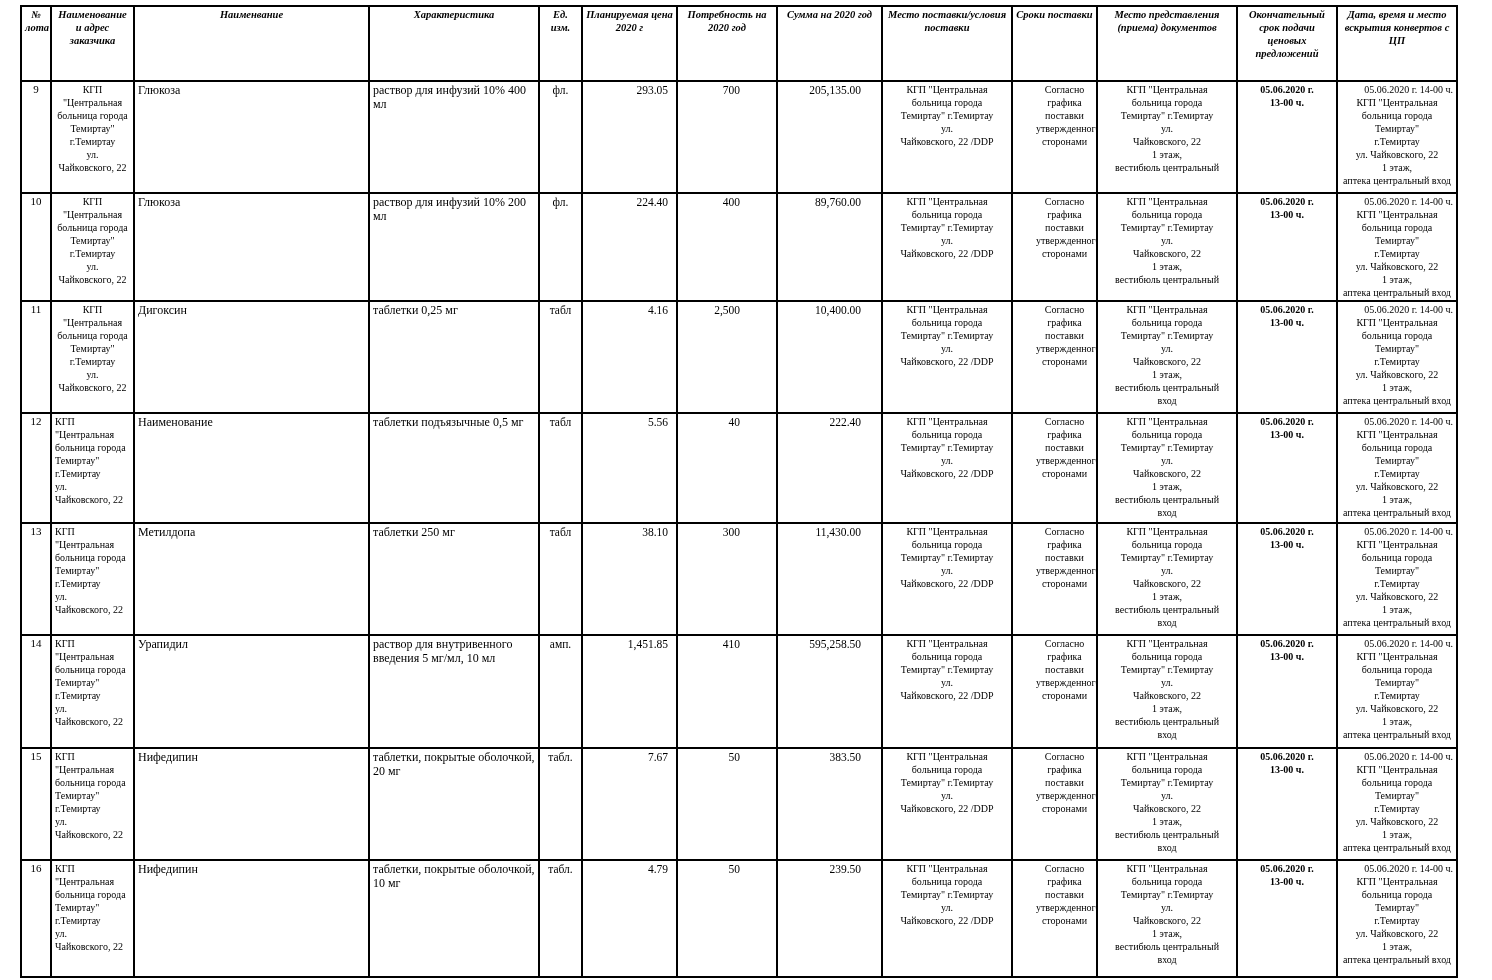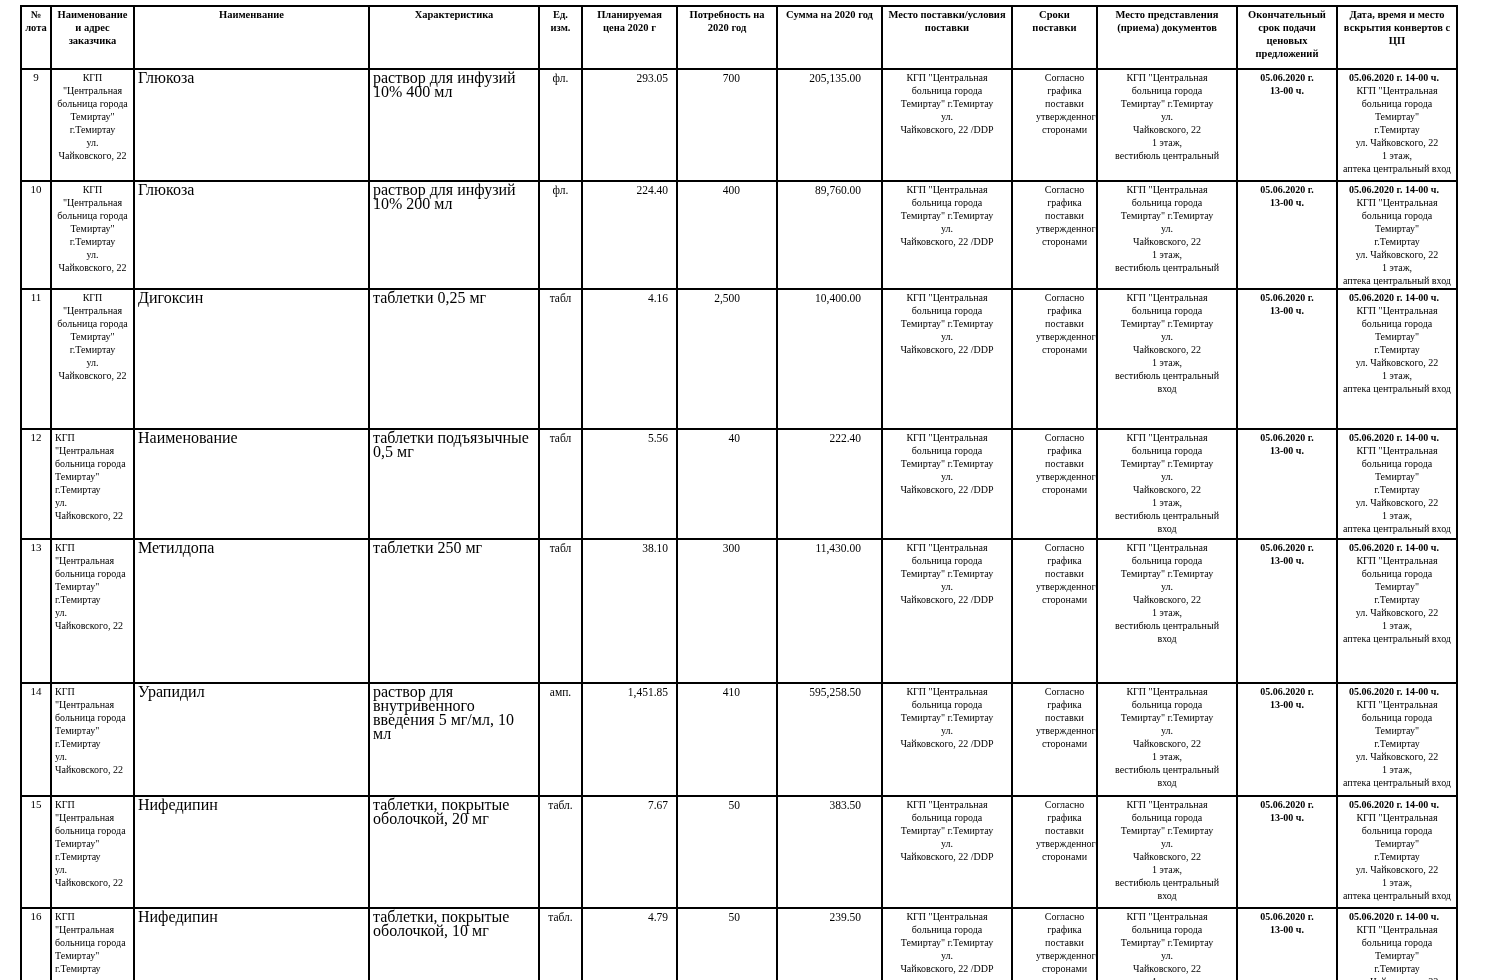--- a/index.html
+++ b/index.html
@@ -1,37 +1,37 @@
 <!DOCTYPE html>
 <html><head>
 <meta charset="utf-8">
 <style>
   html,body{margin:0;padding:0;background:#ffffff;}
   body{width:1492px;height:980px;overflow:hidden;font-family:"Liberation Serif","DejaVu Serif",serif;color:#000;}
   table{border-collapse:collapse;table-layout:fixed;width:1436px;margin:5px 0 0 20px;}
   th,td{border:2px solid #000;vertical-align:top;padding:1px 3px;overflow:hidden;}
-  thead tr{height:63px;}
+  thead tr{height:75px;font-style:italic;}
   th{font-weight:bold;text-align:center;font-size:10.5px;line-height:13px;}
   td{font-size:10px;line-height:13px;}
   .pre{white-space:pre-line;}
   .c-lot{font-size:11px;text-align:center;}
-  .c-name,.c-spec{font-size:16px;line-height:14px;text-align:left;}
+  .c-name,.c-spec{font-size:12px;line-height:14px;text-align:left;}
   .c-unit{font-size:11.5px;line-height:14px;text-align:center;margin-left:44px;}
   .c-num{font-size:11.5px;line-height:14px;text-align:right;}
   .c-price{padding-right:8px;}
   .c-qty{padding-right:36px;}
   .c-sum{padding-right:20px;}
   .c-customer{}
   .al-c{text-align:center;}
   .al-l{text-align:left;}
   .c-place{text-align:center;}
   .c-terms{text-align:center;padding-left:23px;}
   .c-deadline{text-align:center;font-weight:bold;}
   .c-opening{}
-  .opening-dt{font-weight:bold;text-align:left;margin-left:8px;}
+  .opening-dt{font-weight:normal;text-align:right;}
   .c-opening .pre{text-align:center;}
 </style>
 </head>
 <body>
 
 <table>
   <colgroup>
     <col style="width:30px">
       <col style="width:83px">
       <col style="width:235px">
@@ -143,21 +143,21 @@
         <td class="c-opening">
           <div class="opening-dt">05.06.2020 г. 14-00 ч.</div>
           <div class="pre">КГП "Центральная
 больница города Темиртау"
 г.Темиртау
 ул. Чайковского, 22
 1 этаж,
 аптека  центральный вход</div>
         </td>
       </tr>
-      <tr style="height: 140px;">
+      <tr style="height: 112px;">
         <td class="c-lot">11</td>
         <td class="c-customer pre al-c">КГП "Центральная
 больница города
 Темиртау"
 г.Темиртау
 ул.
 Чайковского, 22</td>
         <td class="c-name">Дигоксин</td>
         <td class="c-spec">таблетки 0,25 мг</td>
         <td class="c-unit">табл</td>
@@ -231,21 +231,21 @@
         <td class="c-opening">
           <div class="opening-dt">05.06.2020 г. 14-00 ч.</div>
           <div class="pre">КГП "Центральная
 больница города Темиртау"
 г.Темиртау
 ул. Чайковского, 22
 1 этаж,
 аптека  центральный вход</div>
         </td>
       </tr>
-      <tr style="height: 144px;">
+      <tr style="height: 112px;">
         <td class="c-lot">13</td>
         <td class="c-customer pre al-l">КГП "Центральная
 больница города
 Темиртау"
 г.Темиртау
 ул.
 Чайковского, 22</td>
         <td class="c-name">Метилдопа</td>
         <td class="c-spec">таблетки 250 мг</td>
         <td class="c-unit">табл</td>

